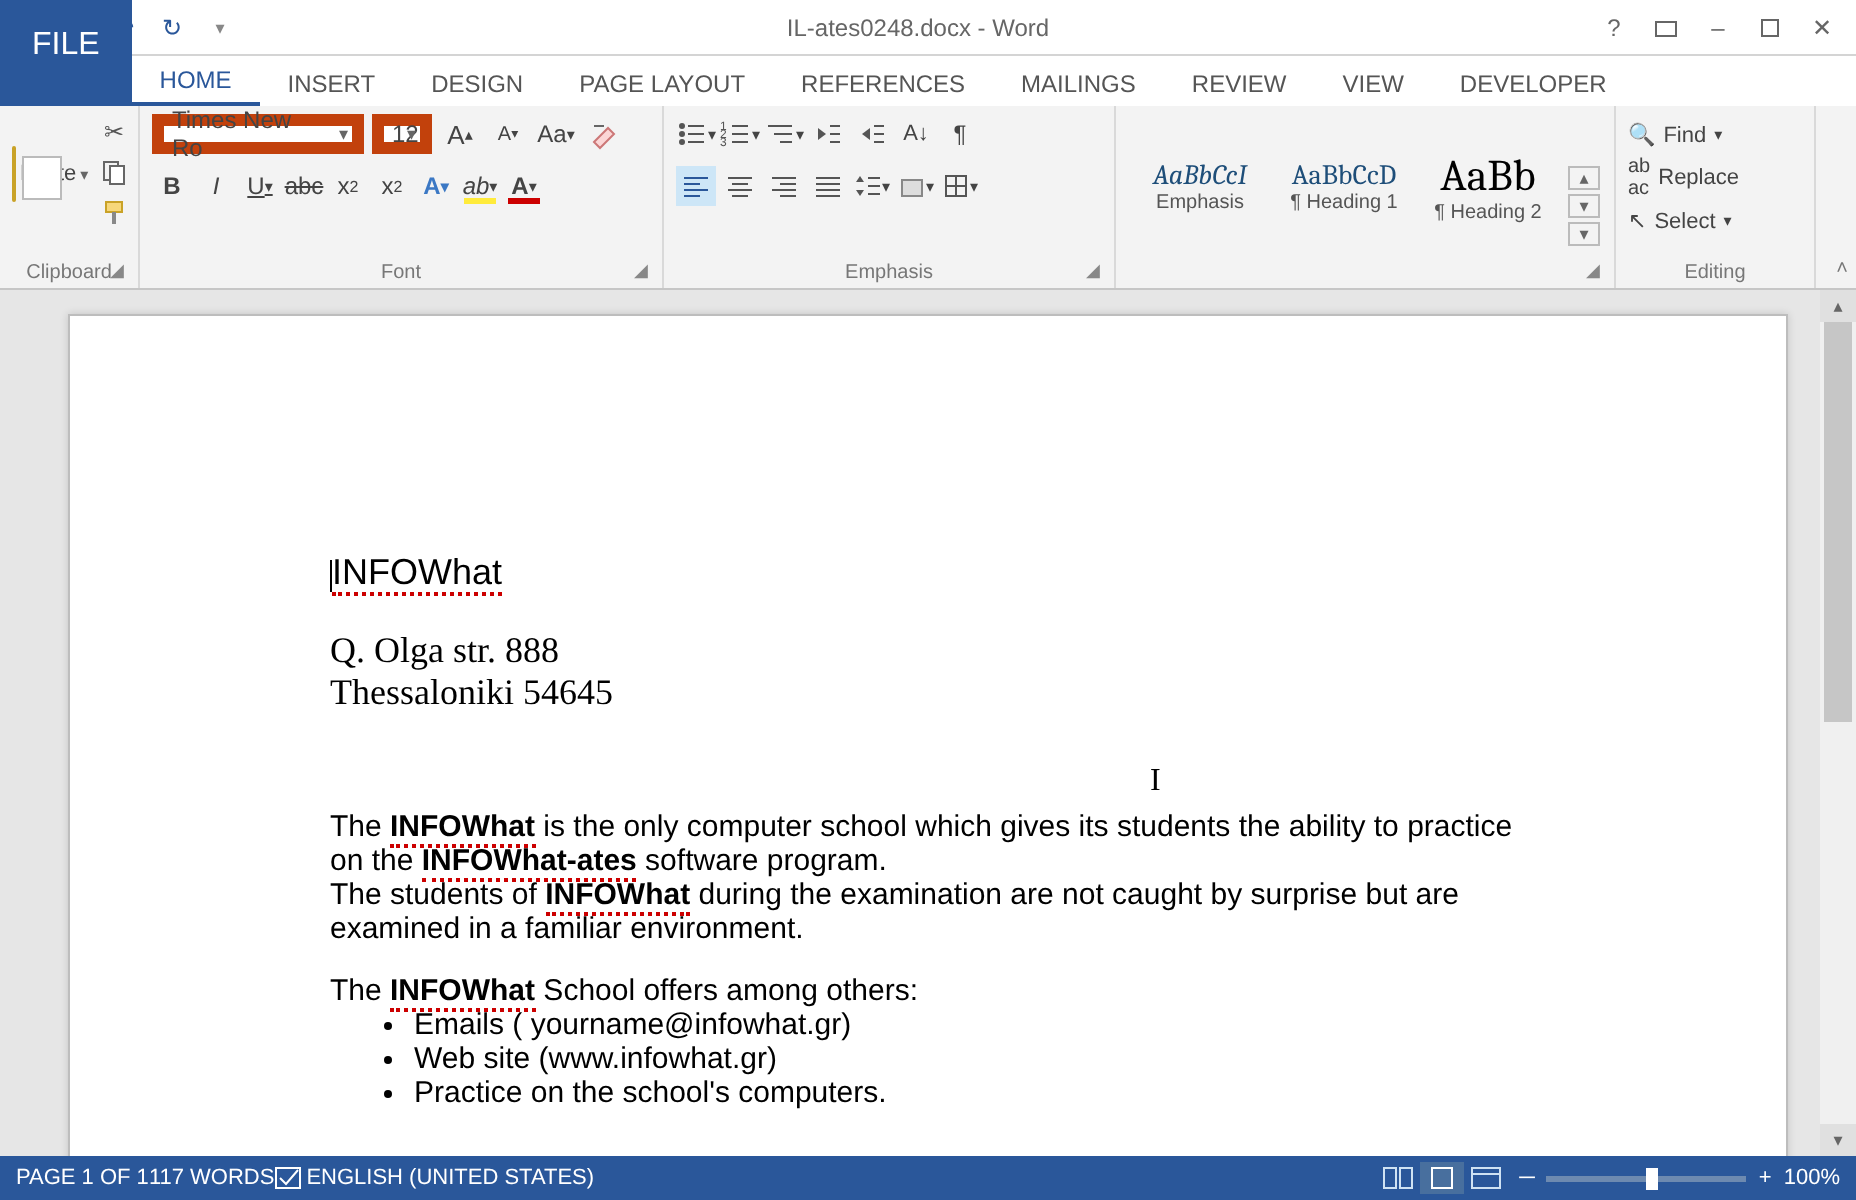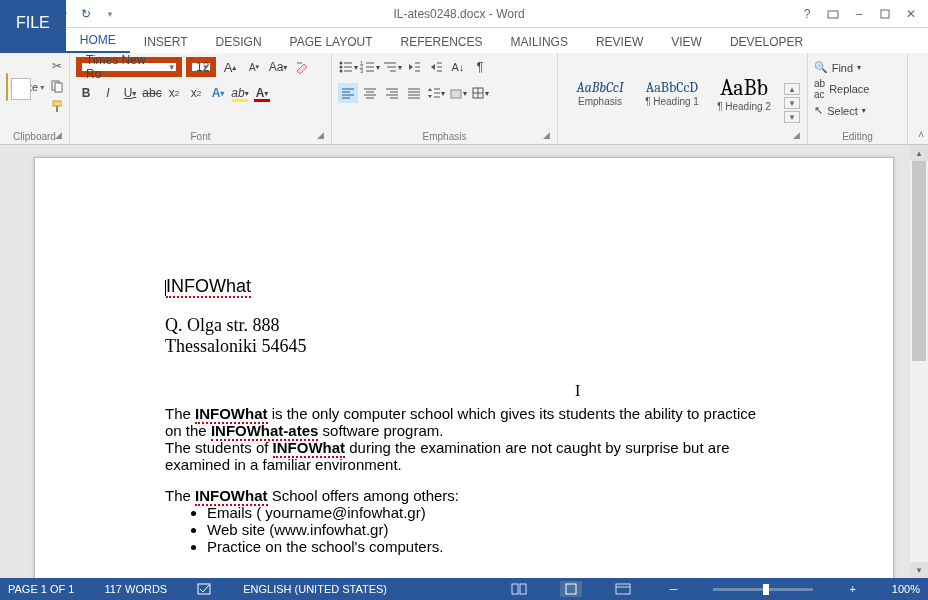--- a/index.html
+++ b/index.html
@@ -55,21 +55,21 @@
   .squig { border-bottom:2px dotted #c00; }
   .para-spc { margin-top:14px; }
   .bul { list-style:disc; margin-left:42px; }
   .cursor-caret { display:inline-block; width:1px; height:16px; background:#000; vertical-align:middle; }
   .ibeam { position:absolute; font-size:16px; color:#000; font-family:serif; }
   .vscroll { position:absolute; top:145px; right:0; bottom:22px; width:18px; background:#f0f0f0; }
   .vs-up,.vs-down { height:16px; background:#e0e0e0; text-align:center; font-size:9px; color:#666; line-height:16px; }
   .vs-track { position:absolute; top:16px; bottom:16px; left:0; right:0; }
   .vs-thumb { position:absolute; top:0; left:2px; right:2px; height:200px; background:#c6c6c6; }
   .vs-down { position:absolute; bottom:0; left:0; right:0; }
-  .status { position:absolute; left:0; right:0; bottom:0; height:22px; background:#2a579a; color:#fff; display:flex; align-items:center; font-size:11px; padding:0 8px; gap:30px; }
+  .status { position:absolute; left:0; right:0; bottom:0; height:22px; background:#2a579a; color:#fff; display:flex; align-items:center; font-size:11px; padding:0 8px; gap:0; }
   .status .sp { flex:1; }
   .viewbtn { width:22px; height:16px; display:flex; align-items:center; justify-content:center; color:#cfe2f3; }
   .zoom-slider { width:100px; height:3px; background:#6d8ab0; position:relative; }
   .zoom-slider::after { content:""; position:absolute; left:50%; top:-4px; width:6px; height:11px; background:#fff; }
   svg { display:block; }
 </style>
 </head>
 <body>
 
 <div class="titlebar">

